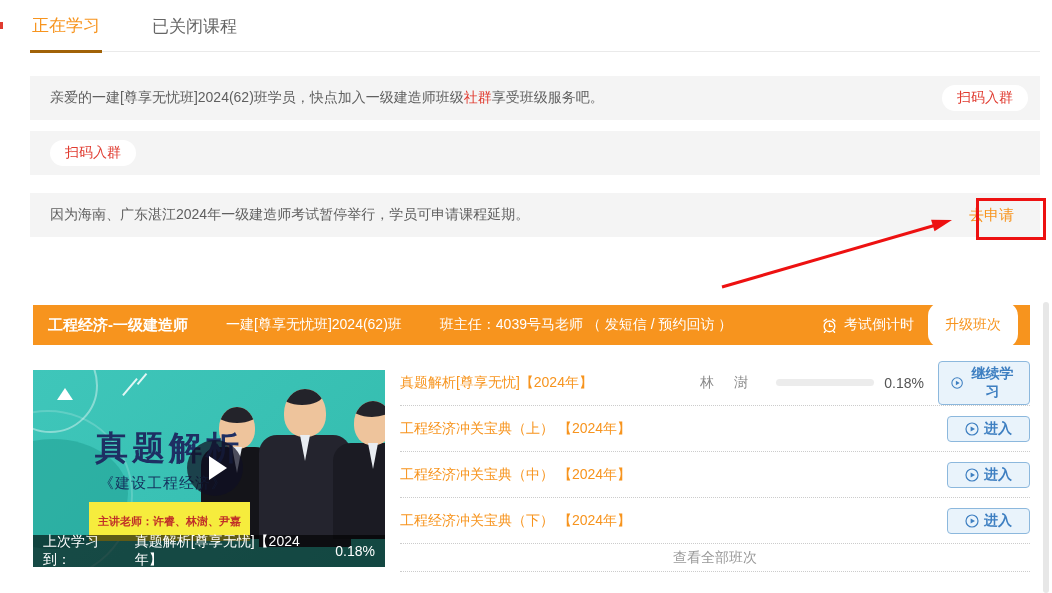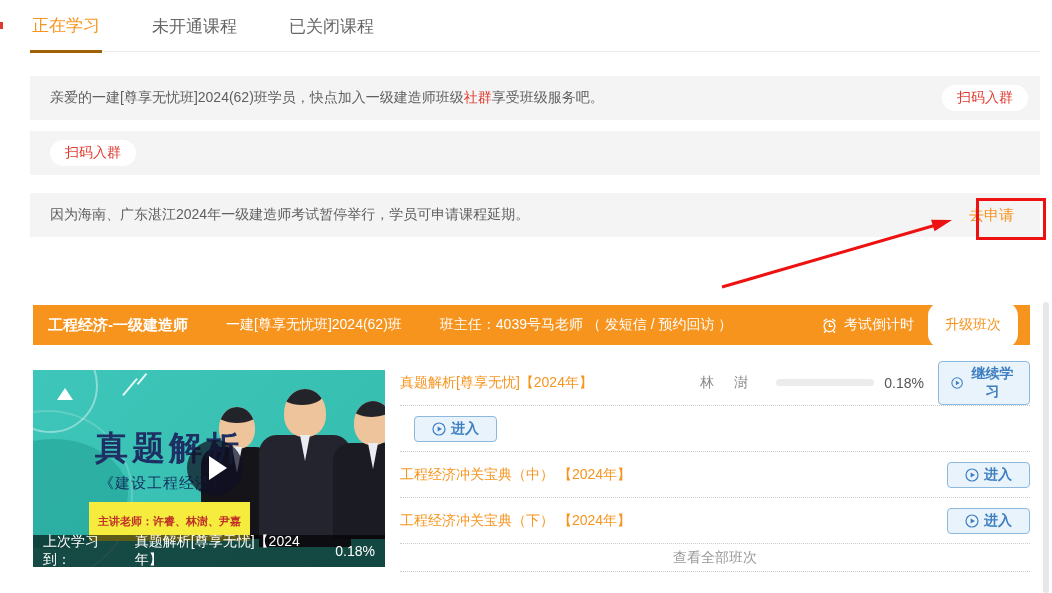--- a/index.html
+++ b/index.html
@@ -92,21 +92,20 @@
   .scrollbar { position:absolute; right:3px; top:302px; width:6px; height:291px;
                background:#e7e7e7; border-radius:3px; }
 </style>
 </head>
 <body>
 
 <div id="page">
 
   <div class="tabs">
     <div class="tab active">正在学习</div>
-    <div class="tab">未开通课程</div>
     <div class="tab">已关闭课程</div>
   </div>
   <div class="red-tick"></div>
 
   <div class="notice" style="top:76px">
     <div class="notice-text"><span>亲爱的一建[尊享无忧班]2024(62)班学员，快点加入一级建造师班级</span><span class="hl-red">社群</span><span>享受班级服务吧。</span></div>
     <button class="scan-btn">扫码入群</button>
   </div>
 
   <div class="notice" style="top:131px">
@@ -186,20 +185,21 @@
       <button class="blue-btn">
         <svg width="14" height="14" viewBox="0 0 14 14">
             <circle cx="7" cy="7" r="6" fill="none" stroke="#3e7fc1" stroke-width="1.2"></circle>
             <polygon points="5.6,4.4 10,7 5.6,9.6" fill="#3e7fc1"></polygon>
           </svg>
         <span>继续学习</span>
       </button>
     </div>
 
     <div class="lrow">
+      <span class="l-title">工程经济冲关宝典（上） 【2024年】</span>
       <button class="blue-btn enter">
         <svg width="14" height="14" viewBox="0 0 14 14">
             <circle cx="7" cy="7" r="6" fill="none" stroke="#3e7fc1" stroke-width="1.2"></circle>
             <polygon points="5.6,4.4 10,7 5.6,9.6" fill="#3e7fc1"></polygon>
           </svg>
         <span>进入</span>
       </button>
     </div>
 
     <div class="lrow">

